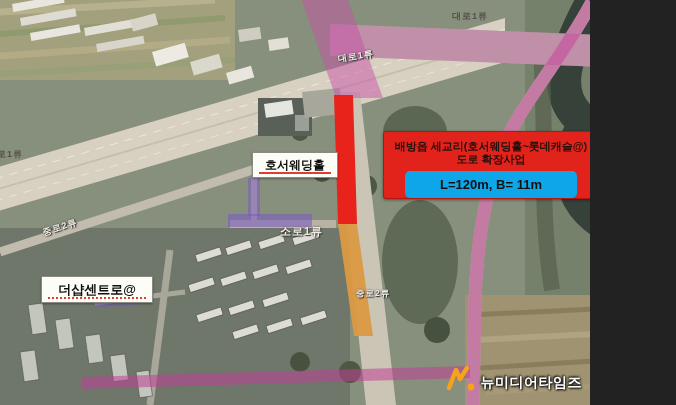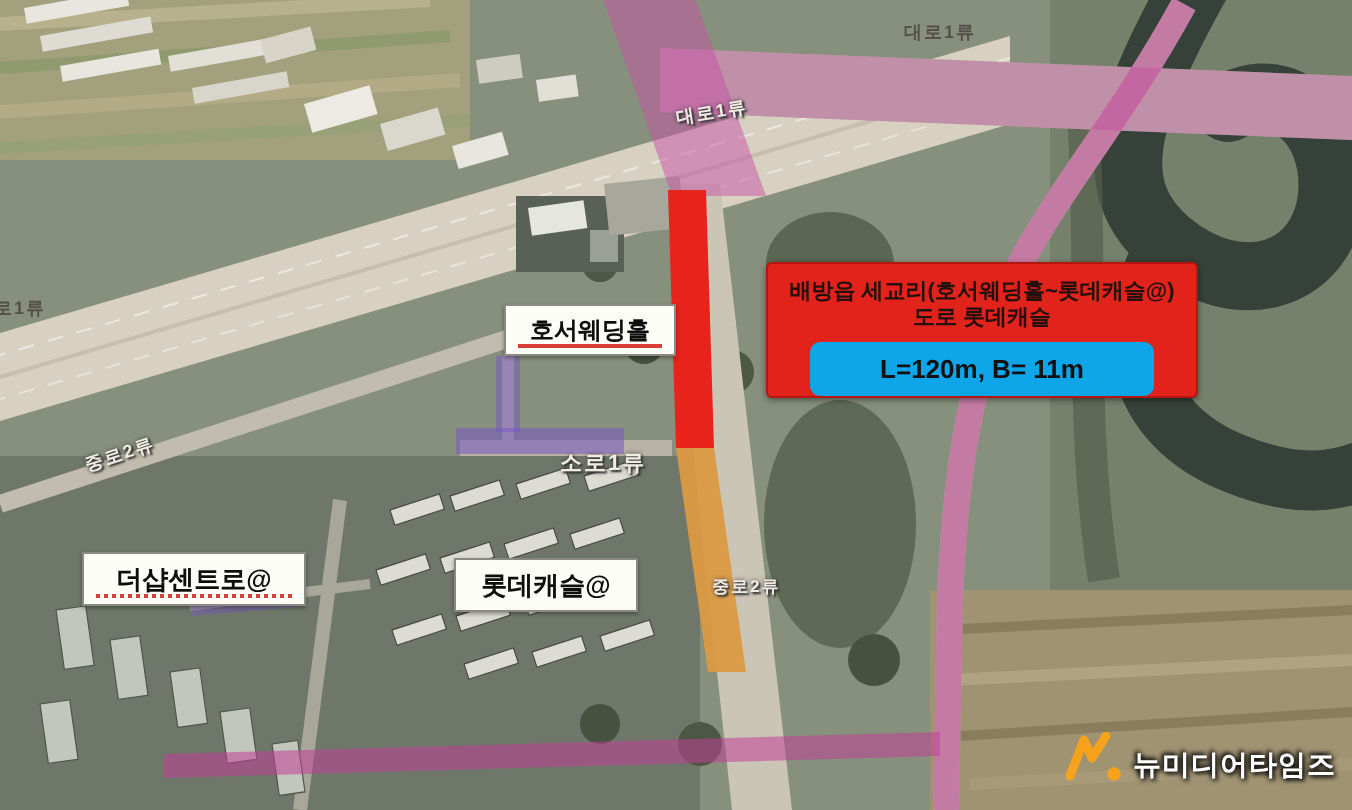--- a/index.html
+++ b/index.html
@@ -1,17 +1,17 @@
 <!DOCTYPE html>
 <html><head>
 <meta charset="utf-8">
 <style>
   html,body{margin:0;padding:0;background:#222;}
   #stage{
-    position:relative;width:676px;height:405px;overflow:hidden;
+    position:relative;width:590px;height:405px;overflow:hidden;
     font-family:"Liberation Sans","DejaVu Sans",sans-serif;
     background:#87907c;
   }
   #stage svg.base{position:absolute;left:0;top:0;}
   .overlay{position:absolute;}
   
   .info-box{
     left:383px;top:131px;width:216px;height:68px;
     background:#e2231c;border:1px solid #b51710;border-radius:3px;
     box-shadow:0 1px 3px rgba(0,0,0,.45);
@@ -175,27 +175,24 @@
   <div class="roadtag light overlay" style="left:356px;top:288px;font-size:8.5px;">중로2류</div>
 
   <div class="maplabel" style="left:252px;top:152px;width:84px;height:24px;font-size:12px;">
     <span>호서웨딩홀</span>
     <span class="uline solid"></span>
   </div>
   <div class="maplabel" style="left:41px;top:276px;width:110px;height:25px;font-size:13px;">
     <span>더샵센트로@</span>
     <span class="uline dotted"></span>
   </div>
-  <div class="maplabel" style="left:227px;top:279px;width:90px;height:25px;font-size:13px;">
-    <span>롯데캐슬@</span>
-  </div>
 
   <div class="info-box overlay">
     <div class="t">배방읍 세교리(호서웨딩홀~롯데캐슬@)</div>
-    <div class="t">도로 롯데캐슬</div>
+    <div class="t">도로 확장사업</div>
     <div class="pill">L=120m, B= 11m</div>
   </div>
 
   <div class="watermark">
     <svg width="30" height="26" viewBox="0 0 30 26">
       <path d="M3,22 L10,4 L14,13 L21,2" fill="none" stroke="#f6a21c" stroke-width="4.5" stroke-linecap="round" stroke-linejoin="round"></path>
       <circle cx="25" cy="21" r="3.4" fill="#f6a21c"></circle>
     </svg>
     <span class="wm-text">뉴미디어타임즈</span>
   </div>

